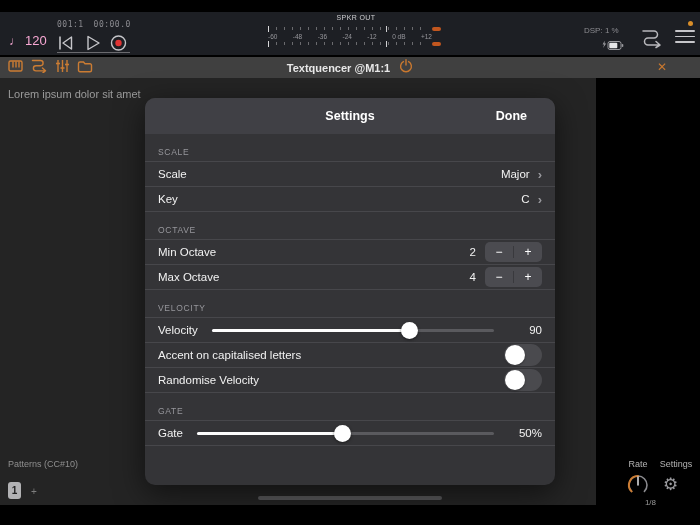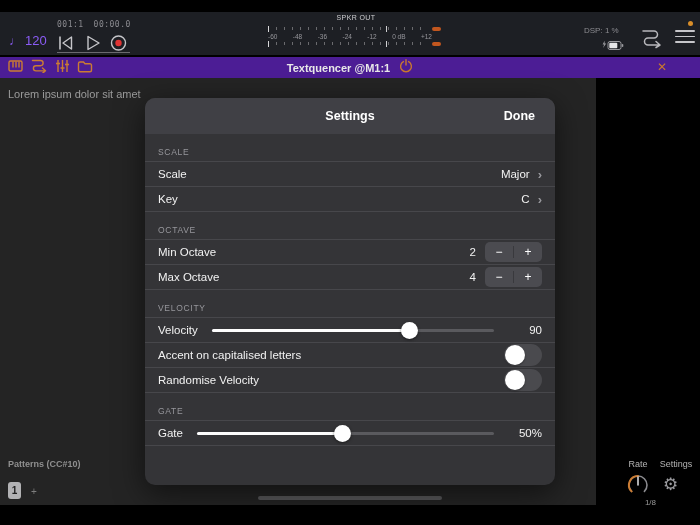--- a/index.html
+++ b/index.html
@@ -2,21 +2,21 @@
 <html><head>
 <meta charset="utf-8">
 <style>
   * { margin:0; padding:0; box-sizing:border-box; }
   html,body { width:700px; height:525px; background:#000; overflow:hidden;
     font-family:"Liberation Sans","DejaVu Sans",sans-serif; }
   #stage { position:relative; width:700px; height:525px; background:#000; }
 
   
   .transport { position:absolute; left:0; top:12px; width:700px; height:43px; background:#1d1f24; }
-  .tempo { position:absolute; left:9px; top:21px; color:#8b5cf6; font-size:13px; }
+  .tempo { position:absolute; left:9px; top:21px; color:#f9a8d4; font-size:13px; }
   .tempo .note { font-size:12px; margin-right:4px; }
   .pos-display { position:absolute; left:57px; top:8px; color:#8b8b90;
     font-family:"DejaVu Sans Mono",monospace; font-size:8px; letter-spacing:.5px; }
   .pos-display span { margin-right:10px; }
   .tbtn { position:absolute; top:23px; width:20px; height:17px; }
   .tbtn svg { display:block; }
   .transport-underline { position:absolute; left:57px; top:40px; width:73px; height:1px; background:#6a6a6e; }
 
   
   .meter { position:absolute; left:268px; top:2px; width:176px; height:38px; }
@@ -34,47 +34,47 @@
 
   
   .dsp-label { position:absolute; left:584px; top:14px; color:#8b8b90; font-size:8px; }
   .battery { position:absolute; left:601px; top:25px; }
   .route-icon-top { position:absolute; left:638px; top:16px; }
   .hamburger { position:absolute; left:675px; top:18px; width:20px; height:14px; }
   .hamburger div { height:1.5px; background:#c6c6ca; margin-bottom:4px; border-radius:1px; }
   .menu-dot { position:absolute; left:688px; top:9px; width:5px; height:5px; border-radius:50%; background:#d98e29; }
 
   
-  .pluginbar { position:absolute; left:0; top:57px; width:700px; height:21px; background:#4c1d95;
+  .pluginbar { position:absolute; left:0; top:57px; width:700px; height:21px; background:#404040;
     display:flex; align-items:center; }
   .pb-icons { position:absolute; left:8px; top:2px; display:flex; gap:7px; align-items:center; }
   .pb-title { position:absolute; left:0; width:100%; display:flex; justify-content:center; align-items:center; gap:9px; }
   .pb-title .t { color:#e8e8e8; font-size:11px; font-weight:bold; }
   .pb-close { position:absolute; right:33px; top:3px; color:#c9782f; font-size:12px; font-weight:bold; cursor:pointer; }
 
   
   .content { position:absolute; left:0; top:78px; width:596px; height:427px; background:#242424; }
   .lorem { position:absolute; left:8px; top:10px; color:#9b9b9b; font-size:11px; }
-  .patterns-label { position:absolute; left:8px; top:381px; color:#8f8f8f; font-size:9px; font-weight:bold; }
+  .patterns-label { position:absolute; left:8px; top:381px; color:#8f8f8f; font-size:9px; font-weight:normal; }
   .pattern-chip { position:absolute; left:8px; top:404px; width:13px; height:17px; background:#b2b2b4;
     border-radius:3px; color:#1f1f1f; font-size:10px; font-weight:bold; display:flex; align-items:center; justify-content:center; }
   .pattern-add { position:absolute; left:31px; top:408px; color:#7e7e7e; font-size:10px; }
   .rate-label { position:absolute; left:620px; top:381px; width:36px; text-align:center; color:#b4b4b4; font-size:9px; }
   .rate-knob { position:absolute; left:626px; top:395px; }
   .rate-value { position:absolute; left:620px; top:420px; width:36px; text-align:right; color:#9a9a9a; font-size:8px; }
   .settings-label { position:absolute; left:655px; top:381px; width:42px; text-align:center; color:#b4b4b4; font-size:9px; }
   .gear { position:absolute; left:663px; top:396px; color:#9a9a9e; font-size:17px; }
   .hscroll { position:absolute; left:258px; top:418px; width:184px; height:4px; border-radius:2px; background:#58585a; }
 
   
   .modal { position:absolute; left:145px; top:98px; width:410px; height:387px; background:#343437;
     border-radius:10px; box-shadow:0 8px 30px rgba(0,0,0,.55); overflow:hidden; }
   .modal-header { position:relative; height:36px; background:#404045; display:flex; align-items:center; justify-content:center; }
   .modal-title { color:#fff; font-size:12.5px; font-weight:bold; }
-  .done-btn { position:absolute; right:20px; color:#fff; font-size:12.5px; font-weight:600; cursor:pointer; }
+  .done-btn { position:absolute; right:28px; color:#fff; font-size:12.5px; font-weight:600; cursor:pointer; }
   .section-label { padding:13px 13px 4px; color:#97979c; font-size:8.5px; letter-spacing:.7px; }
   .rows { border-top:1px solid #47474b; }
   .row { display:flex; align-items:center; height:25px; padding:0 13px; border-bottom:1px solid #47474b; }
   .row-label { color:#f2f2f2; font-size:11.5px; flex:0 0 auto; }
   .spacer { flex:1; }
   .row-value { color:#f2f2f2; font-size:11.5px; text-align:right;padding-left:39px; }
   .chevron { color:#98989d; font-size:13px; font-weight:bold; margin-left:8px; line-height:1; }
 
   .stepper { display:flex; width:57px; height:20px; background:#4b4b50; border-radius:5px; margin-left:9px; overflow:hidden; }
   .stepper .half { flex:1; display:flex; align-items:center; justify-content:center; color:#fff; font-size:12px; cursor:pointer; }

